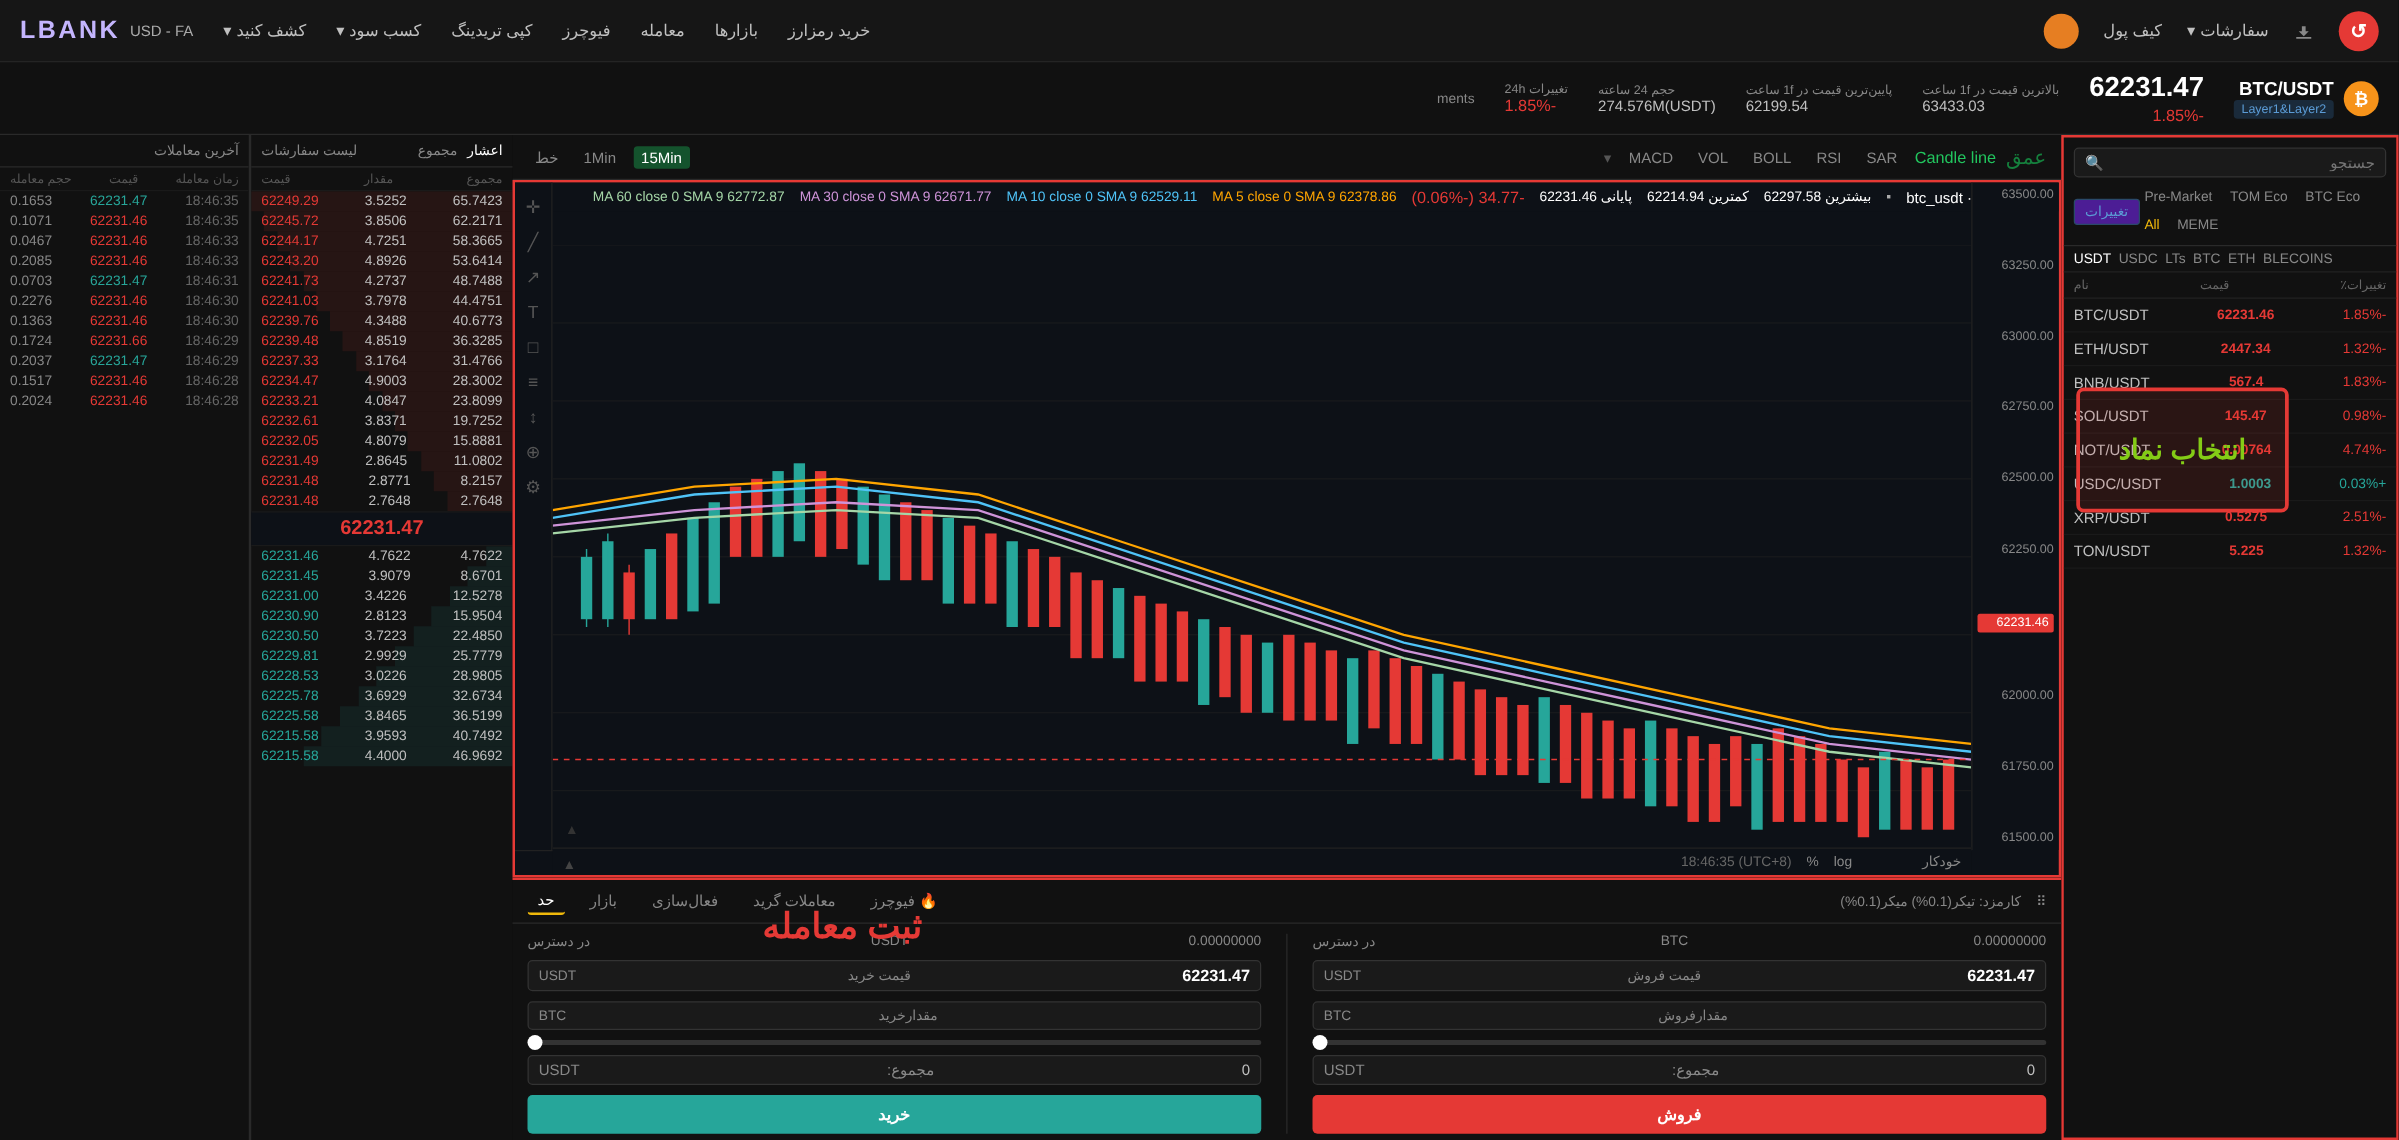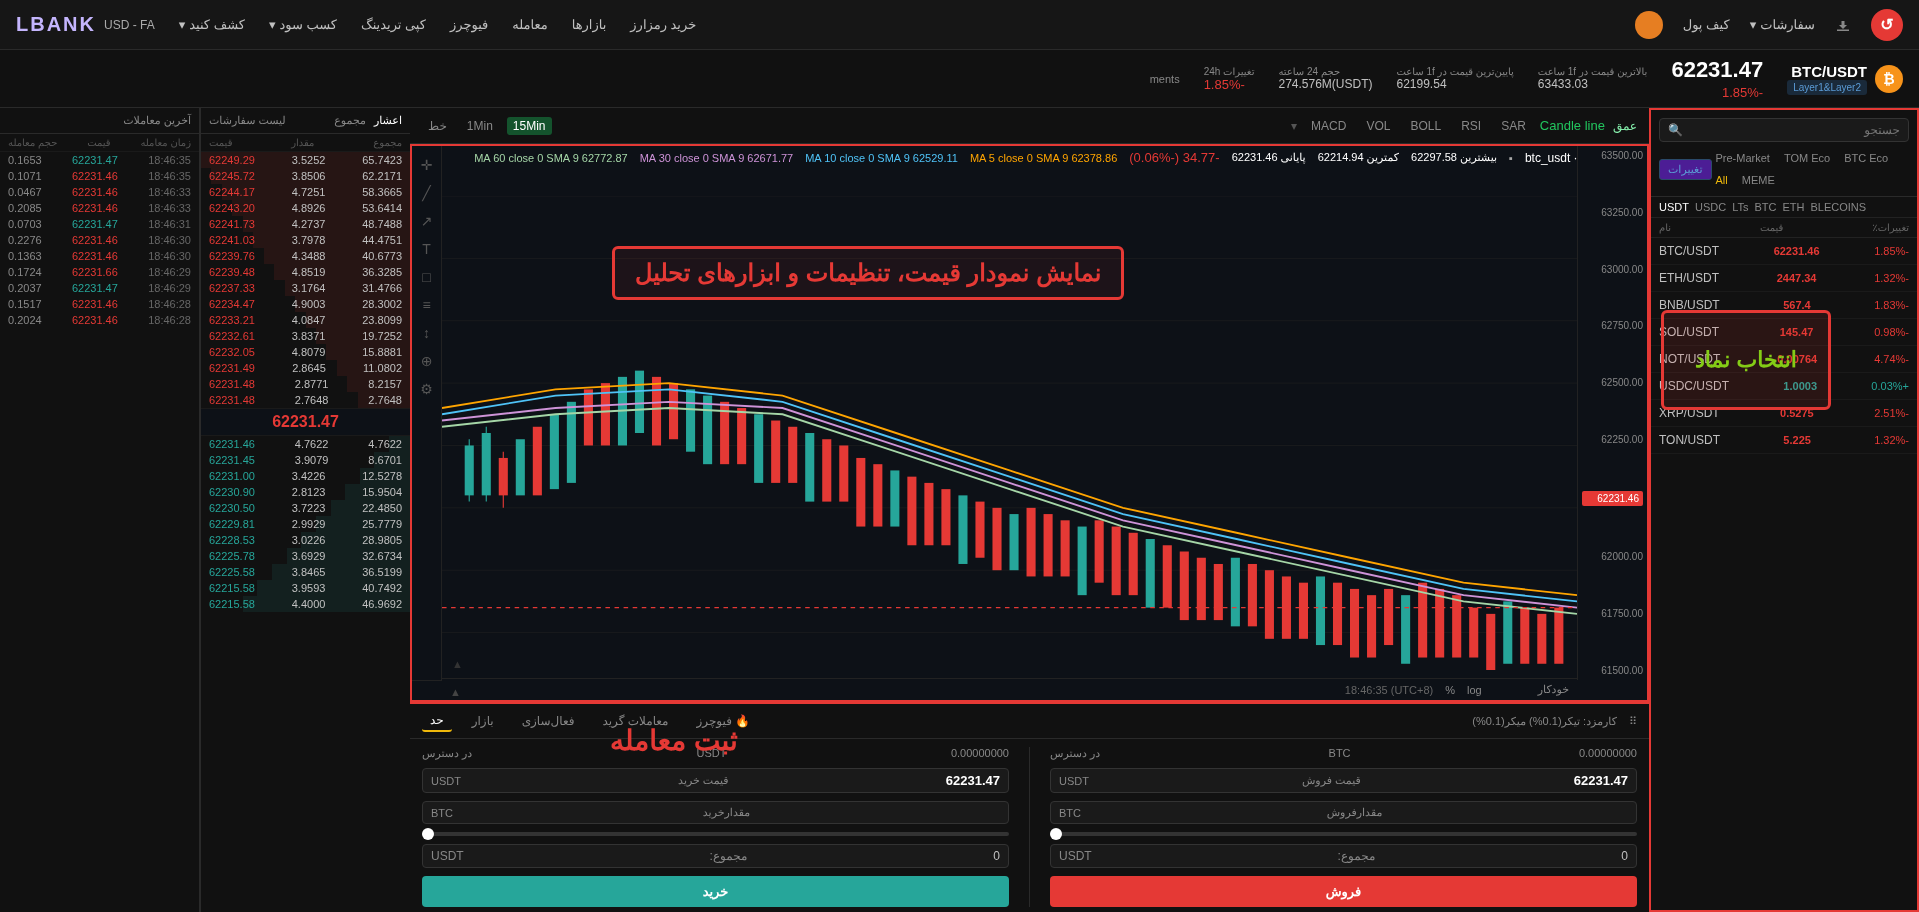--- a/index.html
+++ b/index.html
@@ -235,22 +235,22 @@
       font-size: 12px;
       cursor: pointer;
       padding: 2px 6px;
       border-radius: 3px;
     }
     .candle-line-label {
       color: #22c55e;
       font-size: 13px;
     }
     .depth-label {
-      color: #86efac;
-      font-size: 12px;
+      color: #15803d;
+      font-size: 16px;
     }
     .timeframe-btn {
       color: #888;
       font-size: 12px;
       cursor: pointer;
       padding: 2px 6px;
     }
     .timeframe-btn.active { color: #fff; background: #14532d; border-radius: 3px; }
 
     
@@ -923,21 +923,20 @@
           <div class="time-label">01:30:00</div>
           <div class="time-label">07:30:00</div>
           <div class="time-label">13:30:00</div>
           <div class="time-label">13</div>
           <div class="time-label">01:30:00</div>
           <div class="time-label">07:30:00</div>
           <div class="time-label">13:30:00</div>
           <div class="time-label">14</div>
         </div>
 
-      <div style="position:absolute;top:100px;left:200px;color:#e53935;font-size:24px;font-weight:bold;direction:rtl;background:rgba(229,57,53,0.08);border:3px solid #e53935;border-radius:6px;padding:10px 20px;">نمایش نمودار قیمت، تنظیمات و ابزارهای تحلیل</div>
 
       <div style="position:absolute;bottom:0;left:30px;right:70px;height:22px;background:#0d1117;border-top:1px solid #222;display:flex;align-items:center;gap:12px;padding:0 8px;font-size:11px;">
         <span style="color:#888;cursor:pointer;margin-left:44px;">خودکار</span>
         <span style="color:#888;cursor:pointer;">log</span>
         <span style="color:#888;cursor:pointer;">%</span>
         <span style="color:#666;">(UTC+8) 18:46:35</span>
         <div style="position:absolute;left:8px;bottom:2px;">
           <span style="color:#444;font-size:11px;">▲</span>
         </div>
       </div>

